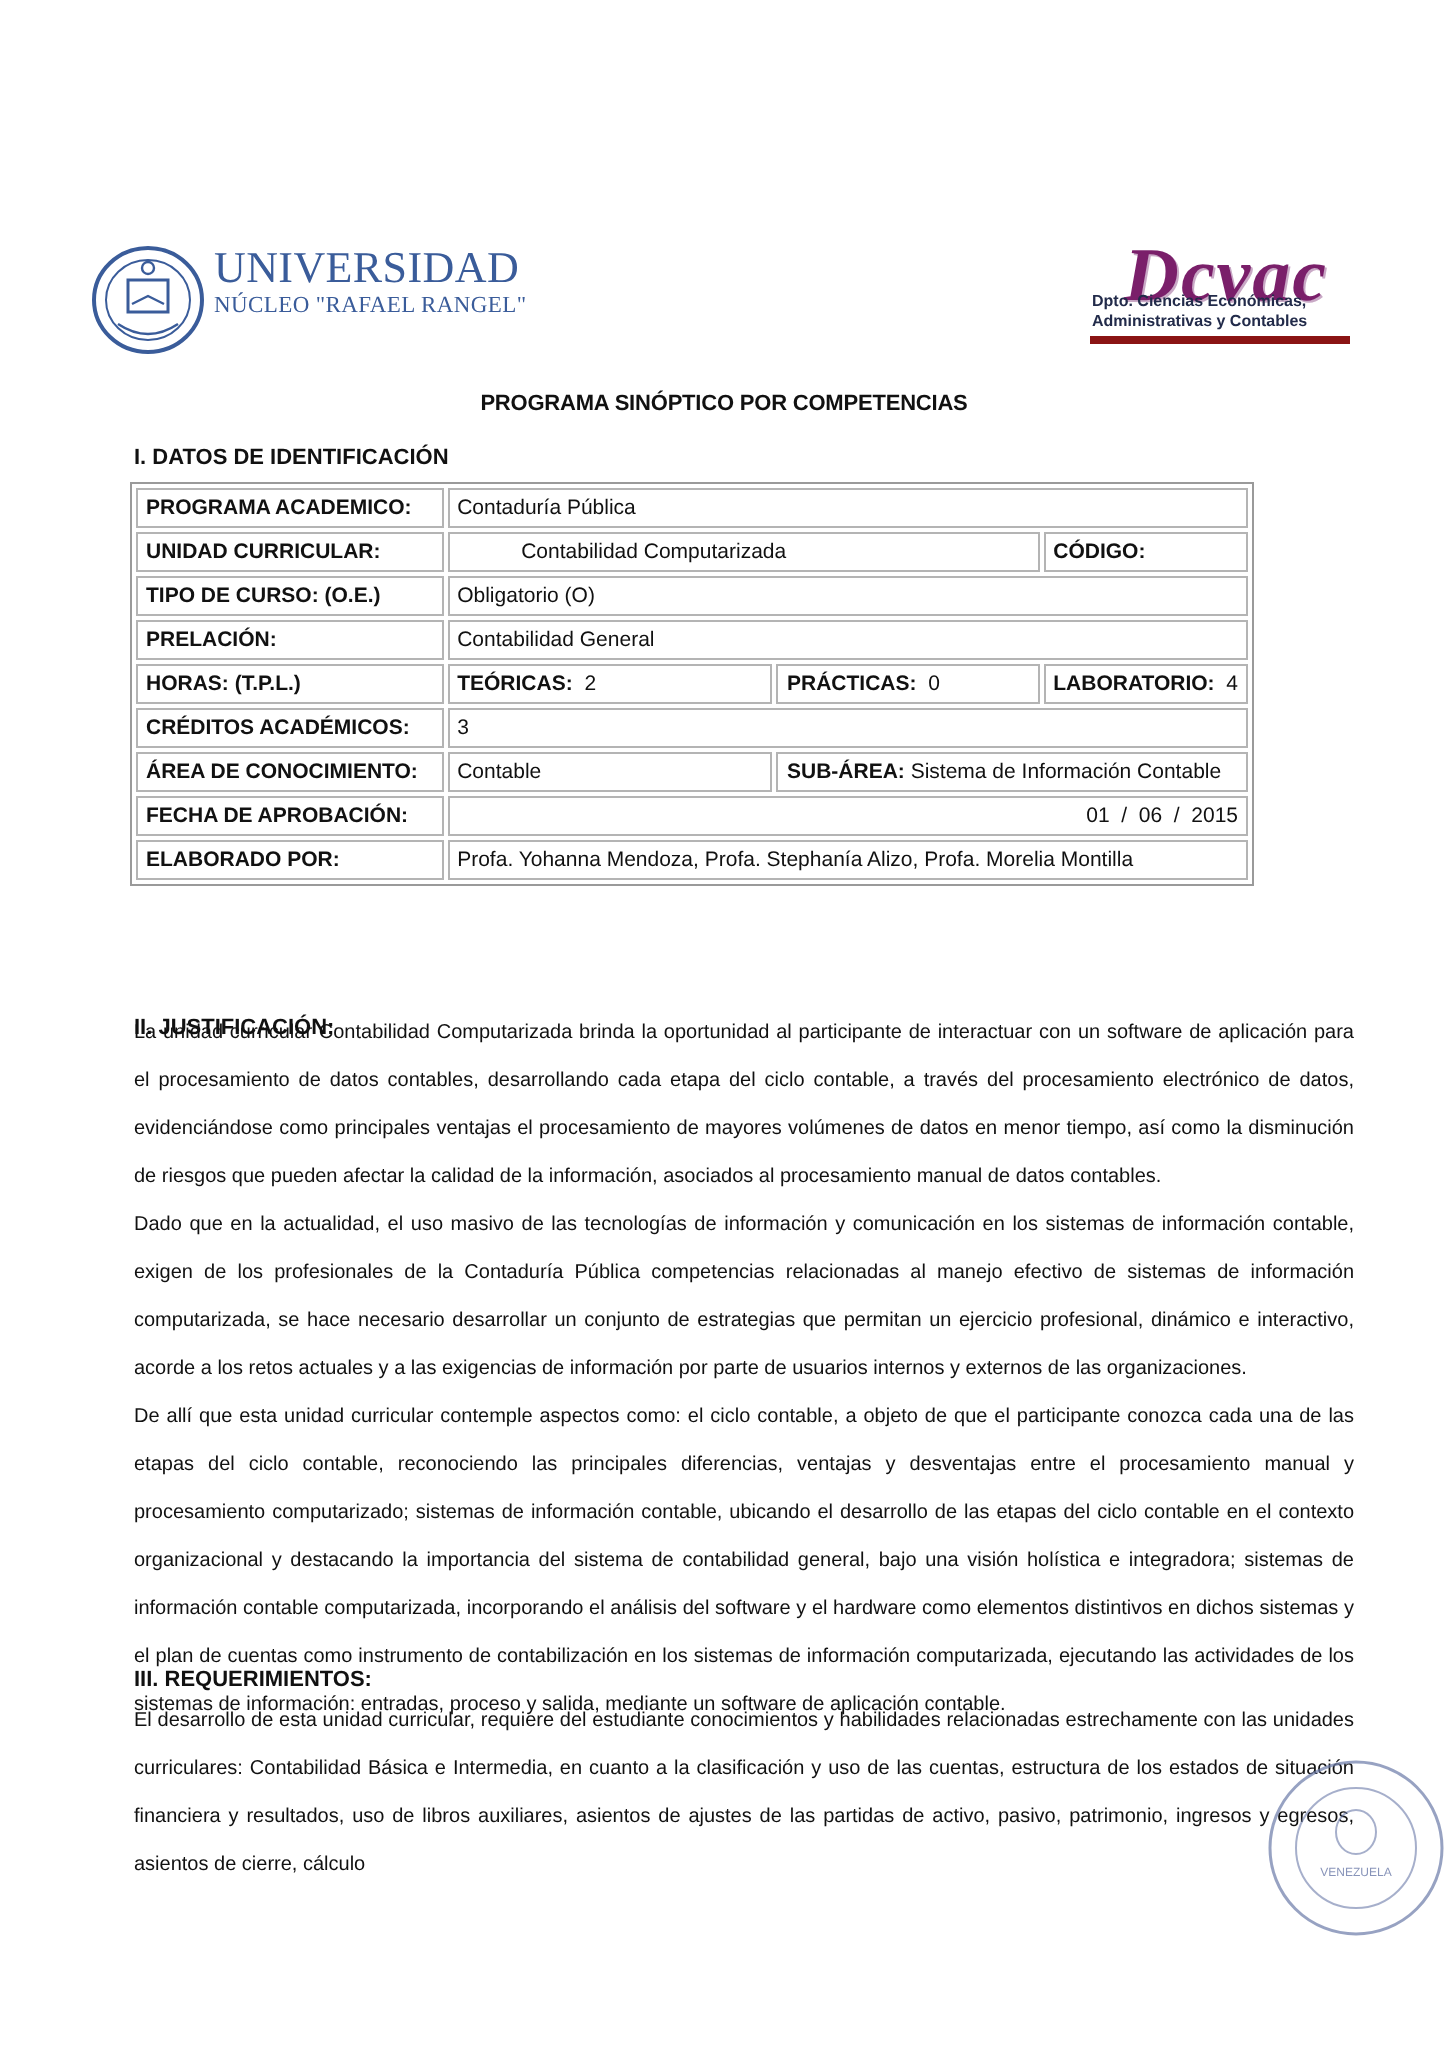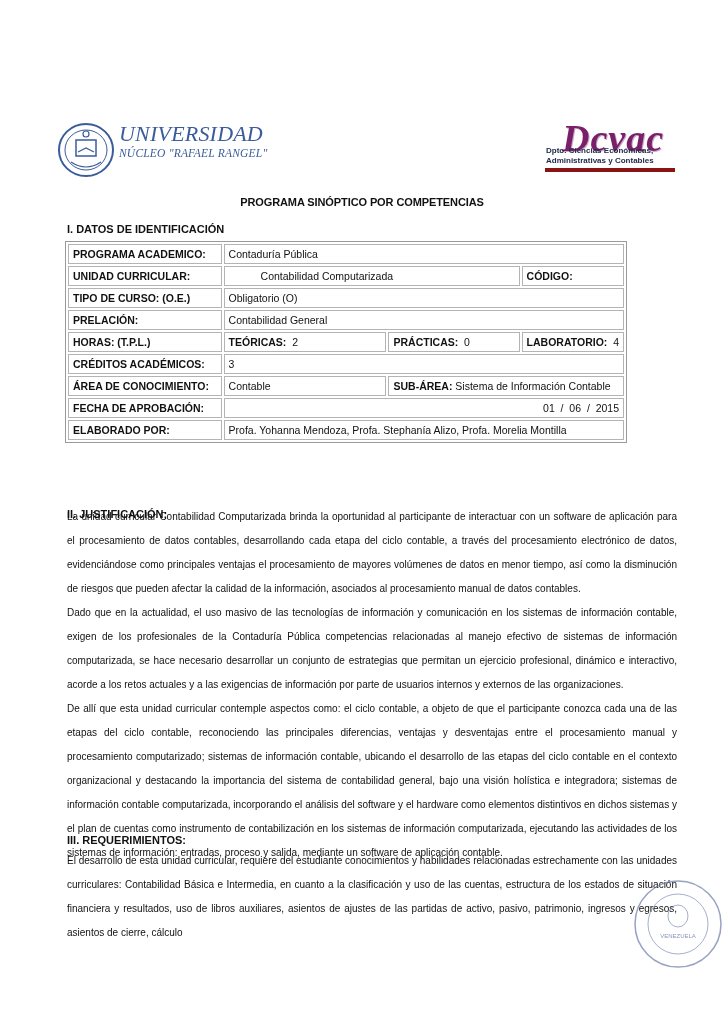--- a/index.html
+++ b/index.html
@@ -1,17 +1,17 @@
 <!DOCTYPE html>
 <html><head>
 <meta charset="utf-8">
 <style>
   html, body { margin: 0; padding: 0; background: #ffffff; }
   body { width: 724px; height: 1024px; position: relative; overflow: hidden; font-family: "Liberation Sans", sans-serif; color: #111; }
-  .logo-ula { position: absolute; left: 57px; top: 120px; width: 240px; height: 62px; font-style: italic; }
+  .logo-ula { position: absolute; left: 45px; top: 120px; width: 240px; height: 62px; }
   .ula-seal { position: absolute; left: 0; top: 2px; width: 58px; height: 56px; }
   .ula-text { position: absolute; left: 62px; top: 3px; font-family: "Liberation Serif", serif; color: #3a5c9a; line-height: 1; }
   .ula-t1 { font-size: 22px; letter-spacing: 0.2px; }
   .ula-t2 { font-size: 22px; margin-top: 0px; }
   .ula-t3 { font-size: 11.5px; margin-top: 3px; letter-spacing: 0.2px; }
   .logo-dcvac { position: absolute; left: 538px; top: 116px; width: 140px; height: 58px; }
   .dcvac-word { position: absolute; left: 24px; top: 0; font-family: "Liberation Serif", serif; font-style: italic; font-weight: bold; font-size: 38px; color: #7a1f6a; letter-spacing: 1px; text-shadow: 1px 1px 0 #c9a9c6; }
   .dcvac-sub { position: absolute; left: 8px; top: 30px; font-size: 8px; line-height: 10px; font-weight: bold; color: #222b4a; white-space: nowrap; }
   .dcvac-bar { position: absolute; left: 7px; top: 52px; width: 130px; height: 4px; background: #8a1414; }
   .doc-title { position: absolute; left: 0; width: 724px; top: 196px; text-align: center; font-size: 11px; font-weight: bold; letter-spacing: -0.1px; }

